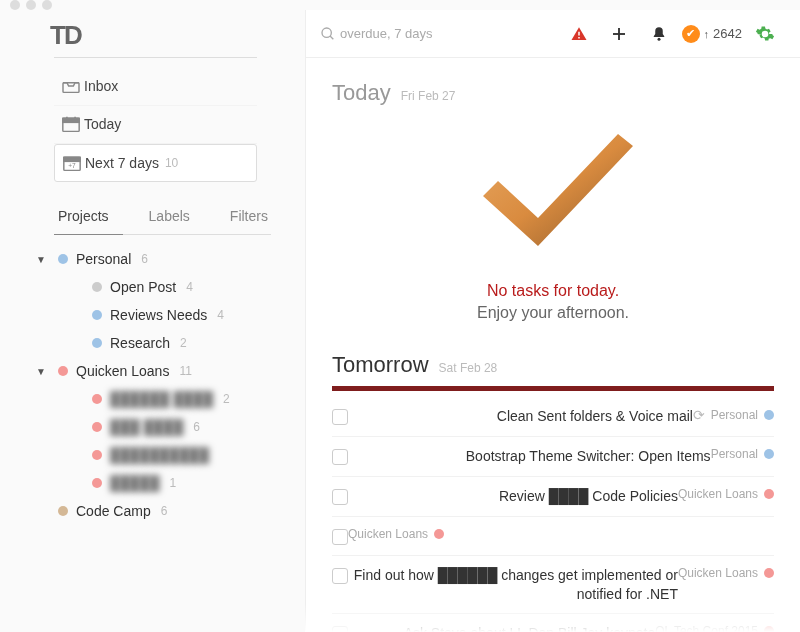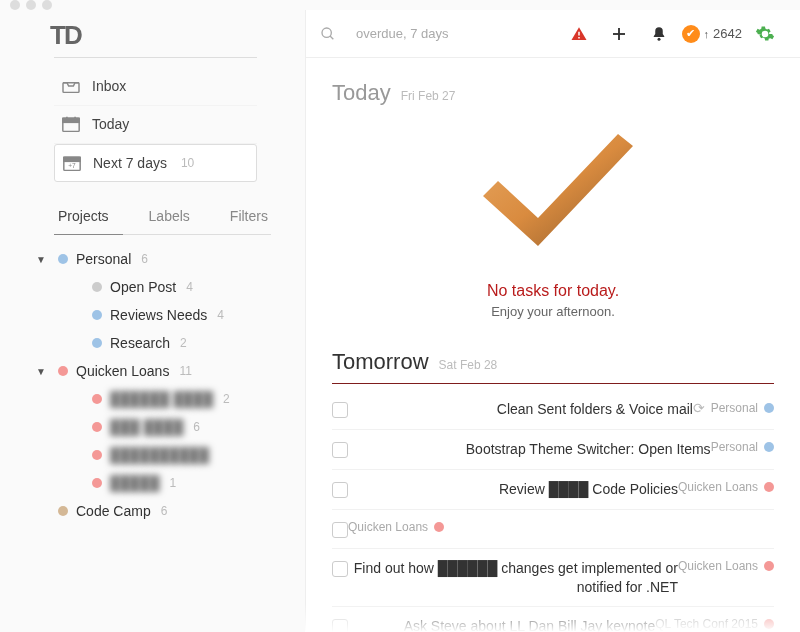--- a/index.html
+++ b/index.html
@@ -5,49 +5,49 @@
 * { margin:0; padding:0; box-sizing:border-box; font-family:-apple-system,Helvetica Neue,Arial,sans-serif; }
 body { background:#fafafa; width:800px; height:632px; overflow:hidden; position:relative; }
 .window { width:800px; height:480px; display:flex; flex-direction:column; }
 .titlebar { height:22px; display:flex; align-items:center; padding-left:10px; gap:6px; }
 .tl-dot { width:10px; height:10px; border-radius:50%; background:#ddd; }
 .body { flex:1; display:flex; }
 .sidebar { width:305px; background:#fafafa; padding:0 24px 0 30px; }
 .logo { font-weight:800; font-size:26px; letter-spacing:-2px; color:#666; margin:10px 0 6px 20px; font-family:Arial Black,Arial,sans-serif;}
 .hr { border-top:1px solid #ddd; margin:4px 24px 10px 24px; }
 .nav { margin-left:24px; margin-right:24px;}
-.nav-item { display:flex; align-items:center; gap:10px; padding:8px 6px; font-size:14px; color:#444; cursor:pointer; border-bottom:1px solid transparent;}
+.nav-item { display:flex; align-items:center; gap:2px; padding:8px 6px; font-size:14px; color:#444; cursor:pointer; border-bottom:1px solid transparent;}
 .nav-item.selected { background:#fff; border:1px solid #ddd; border-radius:3px;}
 .nav-item .count { color:#bbb; font-size:12px; margin-left:4px;}
 .nav-icon { width:22px; height:20px; display:flex; align-items:center; justify-content:center; color:#888;}
 .tabs { display:flex; gap:0; border-bottom:1px solid #ddd; margin:18px 10px 10px 24px; }
 .tab { padding:8px 14px 10px 4px; font-size:14px; color:#888; cursor:pointer; margin-right:22px;}
 .tab.active { color:#444; border-bottom:1px solid #888; margin-bottom:-1px;}
 .plist { margin-left:6px; margin-top:6px;}
 .proj { display:flex; align-items:center; gap:8px; padding:6px 0 6px 0; font-size:14px; color:#333; cursor:pointer;}
 .proj .arrow { width:14px; color:#555; font-size:10px;}
 .proj .bullet { width:10px; height:10px; border-radius:50%; display:inline-block; }
 .proj .cnt { color:#bbb; font-size:12px; margin-left:2px;}
 .sub { margin-left:34px;}
 .blur { color:transparent; text-shadow:0 0 6px rgba(0,0,0,0.5);}
 .main { flex:1; background:#fff; border-left:1px solid #eee; display:flex; flex-direction:column; overflow:hidden;}
 .toolbar { height:48px; border-bottom:1px solid #eee; display:flex; align-items:center; padding:0 18px 0 14px; gap:6px;}
-.search { display:flex; align-items:center; gap:20px; flex:1; color:#aaa; font-size:13px;}
+.search { display:flex; align-items:center; gap:4px; flex:1; color:#aaa; font-size:13px;}
 .tbtn { width:34px; height:34px; display:flex; align-items:center; justify-content:center; cursor:pointer; color:#444; }
 .karma { display:flex; align-items:center; gap:4px; font-size:13px; color:#555;}
 .karma-badge { width:18px; height:18px; border-radius:50%; background:#ff8c1a; display:flex; align-items:center; justify-content:center; color:#fff; font-size:11px;}
 .content { padding:22px 26px 0 26px; overflow-y:auto; flex:1;}
-.section-head { display:flex; align-items:baseline; gap:10px; margin-bottom:6px; border-bottom:1px solid #7f1d1d; padding-bottom:8px;}
+.section-head { display:flex; align-items:baseline; gap:10px; margin-bottom:6px; border-bottom:5px solid #7f1d1d; padding-bottom:8px;}
 .section-head.noborder{border-bottom:none;}
 .section-title { font-size:22px; color:#999; font-weight:400;}
 .section-title.strong { color:#333; font-weight:500;}
 .section-sub { font-size:12px; color:#bbb;}
 .empty { text-align:center; margin:12px 0 30px 0;}
 .empty .msg1{ font-size:16px; color:#b91c1c; margin-top:12px;}
-.empty .msg2{ font-size:13px; color:#666; margin-top:4px;}
+.empty .msg2{ font-size:16px; color:#666; margin-top:4px;}
 .check-svg{ width:200px; height:140px; display:inline-block;}
 .task { display:flex; align-items:flex-start; padding:10px 0; border-bottom:1px solid #f1f1f1; font-size:14px; color:#333;text-align:right;}
 .task:last-child{border-bottom:none;}
 .chk { width:16px; height:16px; border:1.5px solid #ccc; border-radius:3px; flex-shrink:0; margin-top:2px; cursor:pointer;}
 .task-text { flex:1; line-height:1.35;}
 .task-right { display:flex; align-items:center; gap:6px; flex-shrink:0;}
 .proj-tag { font-size:12px; color:#aaa;}
 .dot { width:10px; height:10px; border-radius:50%; display:inline-block;}
 .recur { color:#bbb; font-size:14px;}
 .fade{ position:absolute; left:305px; right:0; bottom:0; height:28px; background:linear-gradient(rgba(255,255,255,0),#fff);}

